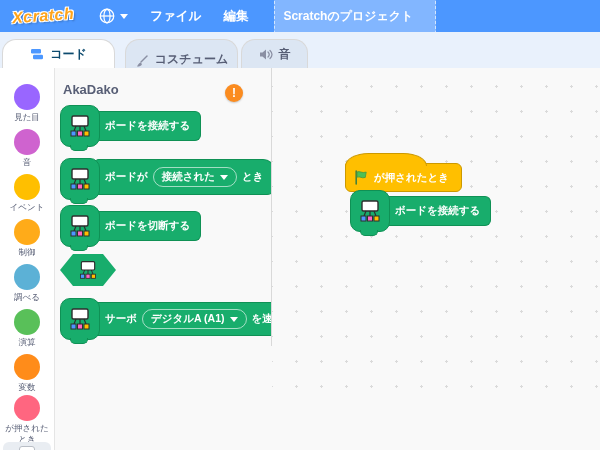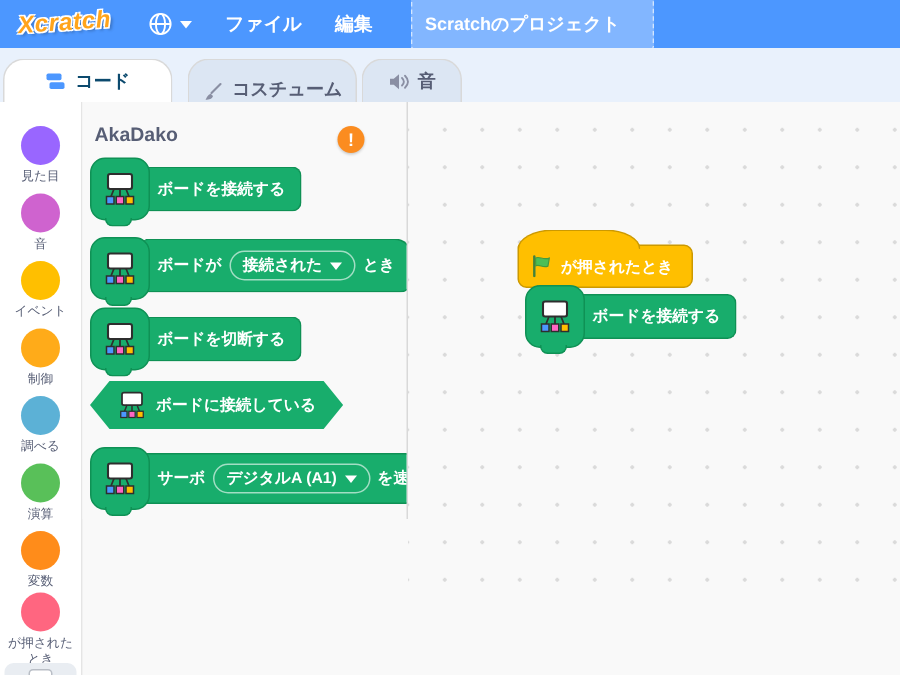--- a/index.html
+++ b/index.html
@@ -239,21 +239,20 @@
       <div class="hexblk" style="left:5px; top:186px;">
         <span class="icon-sm">
           <svg width="20" height="20" viewBox="0 0 24 24">
             <rect x="4" y="2" width="16" height="10" rx="1.5" fill="#fff" stroke="#2E2E2E" stroke-width="1.4"></rect>
             <path d="M8 12 L6 17 M12 12 L12 17 M16 12 L18 17" stroke="#2E2E2E" stroke-width="1.2" fill="none"></path>
             <rect x="3" y="17" width="5" height="5" fill="#4C97FF" stroke="#2E2E2E" stroke-width="1"></rect>
             <rect x="9.5" y="17" width="5" height="5" fill="#FF66C4" stroke="#2E2E2E" stroke-width="1"></rect>
             <rect x="16" y="17" width="5" height="5" fill="#FFBF00" stroke="#2E2E2E" stroke-width="1"></rect>
           </svg>
         </span>
-        <span>ボードに接続している</span>
       </div>
 
       <div class="blk tall" style="left:5px; top:230px;">
         <div class="bulge">
           <svg width="24" height="24" viewBox="0 0 24 24">
             <rect x="4" y="2" width="16" height="10" rx="1.5" fill="#fff" stroke="#2E2E2E" stroke-width="1.4"></rect>
             <path d="M8 12 L6 17 M12 12 L12 17 M16 12 L18 17" stroke="#2E2E2E" stroke-width="1.2" fill="none"></path>
             <rect x="3" y="17" width="5" height="5" fill="#4C97FF" stroke="#2E2E2E" stroke-width="1"></rect>
             <rect x="9.5" y="17" width="5" height="5" fill="#FF66C4" stroke="#2E2E2E" stroke-width="1"></rect>
             <rect x="16" y="17" width="5" height="5" fill="#FFBF00" stroke="#2E2E2E" stroke-width="1"></rect>

